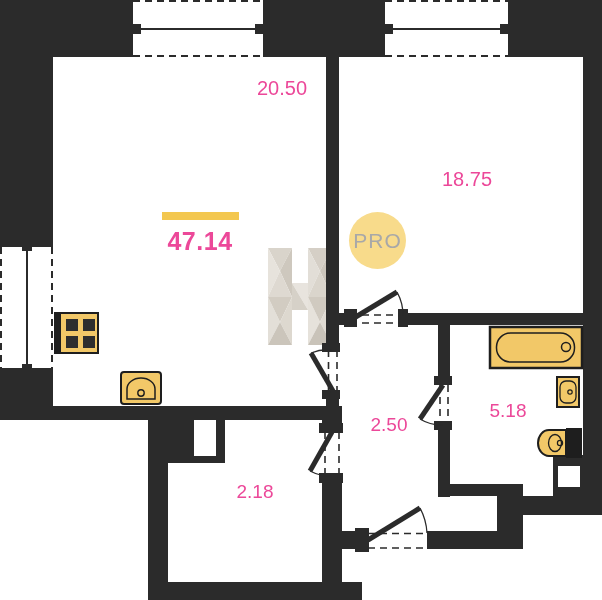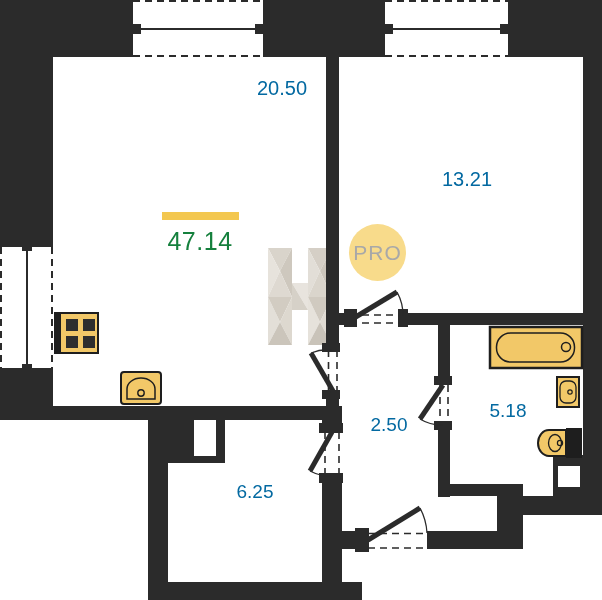--- a/index.html
+++ b/index.html
@@ -6,25 +6,25 @@
   #stage{position:relative;width:602px;height:600px;background:#ffffff;overflow:hidden;
          font-family:"Liberation Sans",sans-serif;}
   .w{position:absolute;background:#2b2b2b;}
   .cut{position:absolute;background:#ffffff;}
   .dash-h{position:absolute;height:2px;
           background:repeating-linear-gradient(to right,#2b2b2b 0 7px,transparent 7px 12px);}
   .dash-v{position:absolute;width:2px;
           background:repeating-linear-gradient(to bottom,#2b2b2b 0 7px,transparent 7px 12px);}
   .line-h{position:absolute;height:2px;background:#2b2b2b;}
   .line-v{position:absolute;width:2px;background:#2b2b2b;}
-  .lbl{position:absolute;transform:translate(-50%,-50%);color:#0369a1;
+  .lbl{position:absolute;transform:translate(-50%,-50%);color:#ec4899;
        font-size:20px;white-space:nowrap;}
   .lbl.small{font-size:19px;}
-  .total{position:absolute;transform:translate(-50%,-50%);color:#15803d;
-         font-size:25px;font-weight:normal;letter-spacing:.5px;}
+  .total{position:absolute;transform:translate(-50%,-50%);color:#ec4899;
+         font-size:25px;font-weight:bold;letter-spacing:.5px;}
   .accent-bar{position:absolute;background:#F3C74F;}
   .badge{position:absolute;width:57px;height:57px;border-radius:50%;background:#F8DB8B;
          display:flex;align-items:center;justify-content:center;
          color:#A8A8A8;font-size:21px;letter-spacing:1px;}
   svg{position:absolute;left:0;top:0;}
   .z1{z-index:1}.z2{z-index:2}.z3{z-index:3}.z4{z-index:4}
 </style>
 </head>
 <body>
 
@@ -45,21 +45,21 @@
       <polygon points="332,248 320,271 332,297" fill="#CCC6BC"></polygon>
       <polygon points="308,297 320,271 332,297" fill="#DAD5CC"></polygon>
       <polygon points="308,297 320,322 308,345" fill="#E6E2DB"></polygon>
       <polygon points="308,297 332,297 320,322" fill="#D0CAC0"></polygon>
       <polygon points="332,297 320,322 332,345" fill="#DFDAD2"></polygon>
       <polygon points="308,345 320,322 332,345" fill="#C9C3B9"></polygon>
       <polygon points="292,283 308,283 308,310" fill="#E8E4DE"></polygon>
       <polygon points="292,283 308,310 292,310" fill="#D6D1C8"></polygon>
     </g>
   </svg>
-  <div class="badge z1" style="left:349px;top:224px;align-items:center;">
+  <div class="badge z1" style="left:349px;top:212px;align-items:center;">
     <span>PRO</span>
   </div>
 
   <div class="w z2" style="left:0;top:0;width:133px;height:57px"></div>
   <div class="w z2" style="left:263px;top:0;width:122px;height:57px"></div>
   <div class="w z2" style="left:508px;top:0;width:94px;height:57px"></div>
   <div class="w z2" style="left:0;top:0;width:53px;height:247px"></div>
   <div class="w z2" style="left:0;top:368px;width:53px;height:52px"></div>
   <div class="w z2" style="left:0;top:406px;width:342px;height:14px"></div>
   <div class="w z2" style="left:168px;top:418px;width:57px;height:45px"></div>
@@ -180,21 +180,21 @@
 
     <g>
       <rect x="566" y="428" width="16" height="30" fill="#1e1e1e"></rect>
       <path d="M566,430 H549 A11,13 0 0 0 549,456 H566 Z" fill="#F2C868" stroke="#1e1e1e" stroke-width="2"></path>
       <ellipse cx="555" cy="443" rx="6.5" ry="8.5" fill="none" stroke="#1e1e1e" stroke-width="1.3"></ellipse>
       <circle cx="560" cy="443" r="2.6" fill="none" stroke="#1e1e1e" stroke-width="1.2"></circle>
     </g>
   </svg>
 
   <div class="lbl z4" style="left:282px;top:88px">20.50</div>
-  <div class="lbl z4" style="left:467px;top:179px">13.21</div>
+  <div class="lbl z4" style="left:467px;top:179px">18.75</div>
   <div class="lbl small z4" style="left:389px;top:425px">2.50</div>
   <div class="lbl small z4" style="left:508px;top:411px">5.18</div>
-  <div class="lbl small z4" style="left:255px;top:492px">6.25</div>
+  <div class="lbl small z4" style="left:255px;top:492px">2.18</div>
 
   <div class="accent-bar z4" style="left:162px;top:212px;width:77px;height:8px"></div>
   <div class="total z4" style="left:200px;top:241px">47.14</div>
 
 </div>
 
 </body></html>

